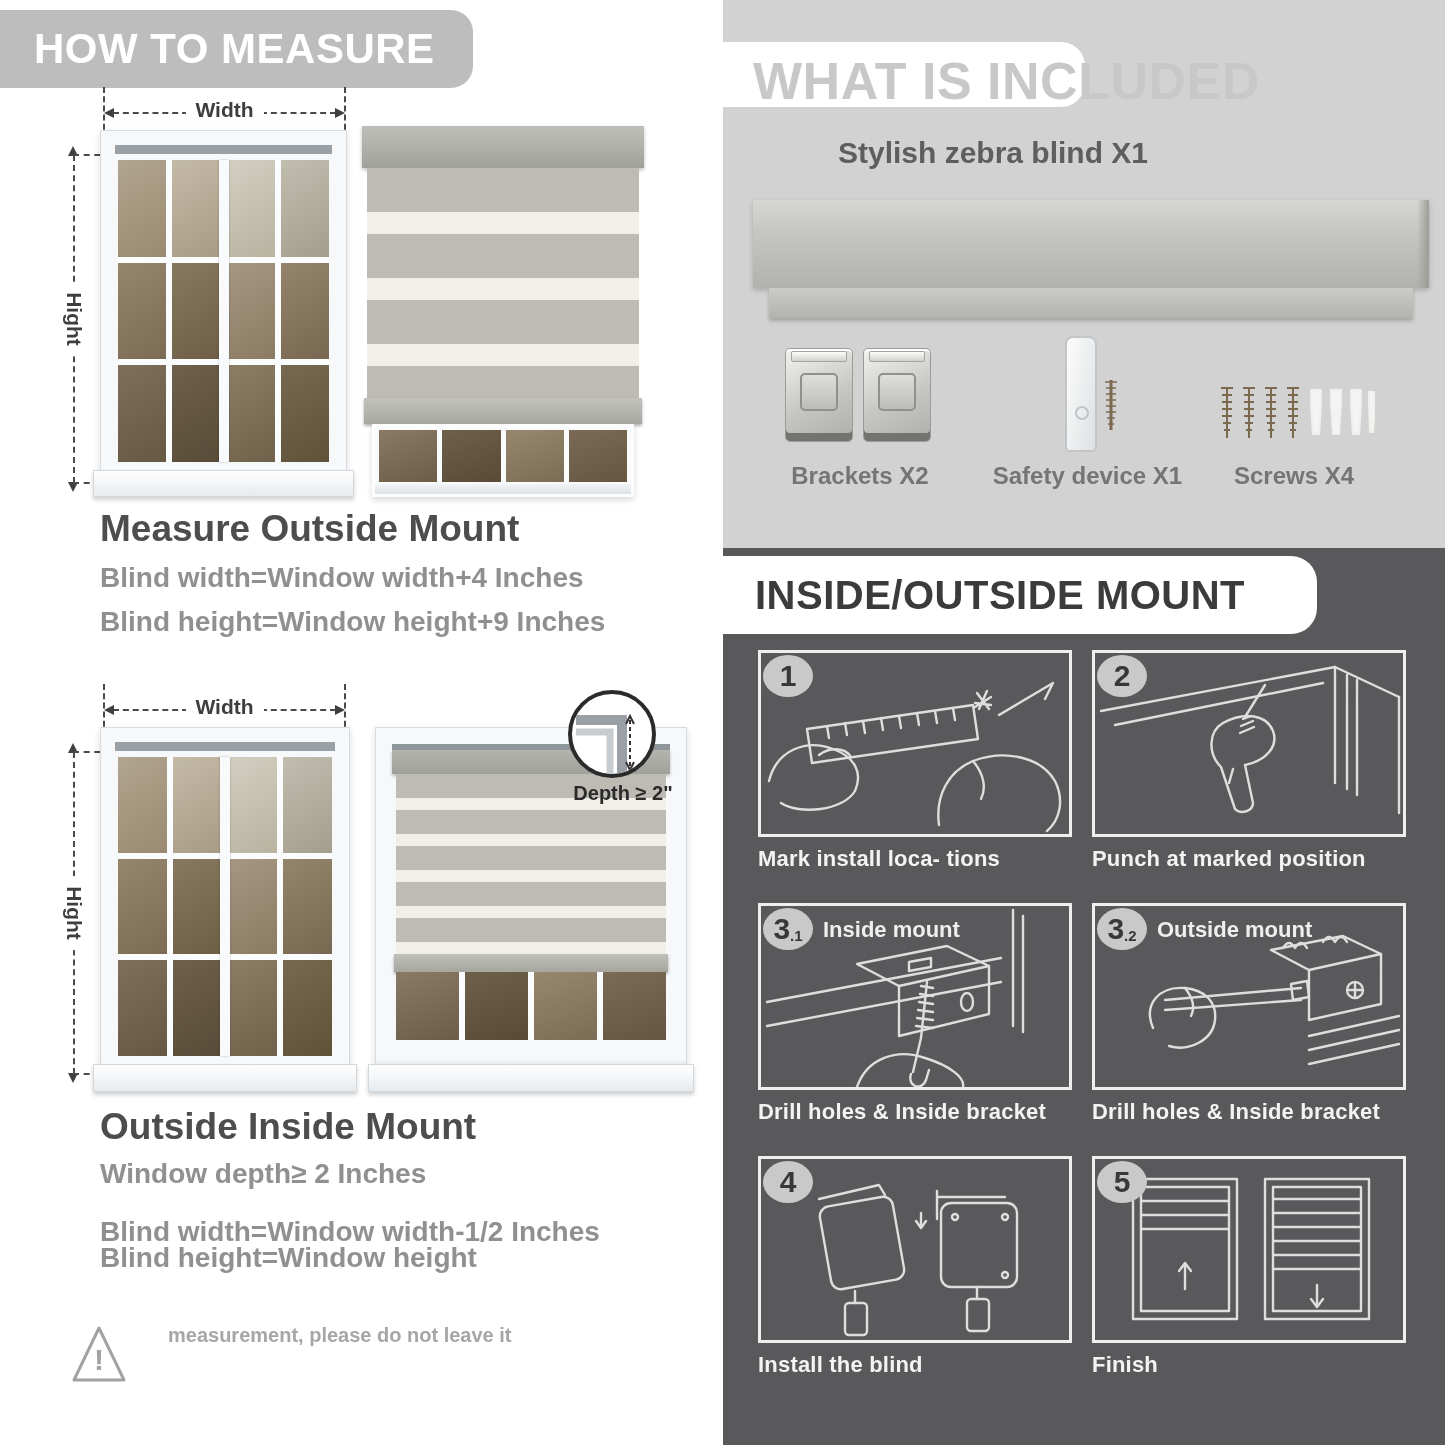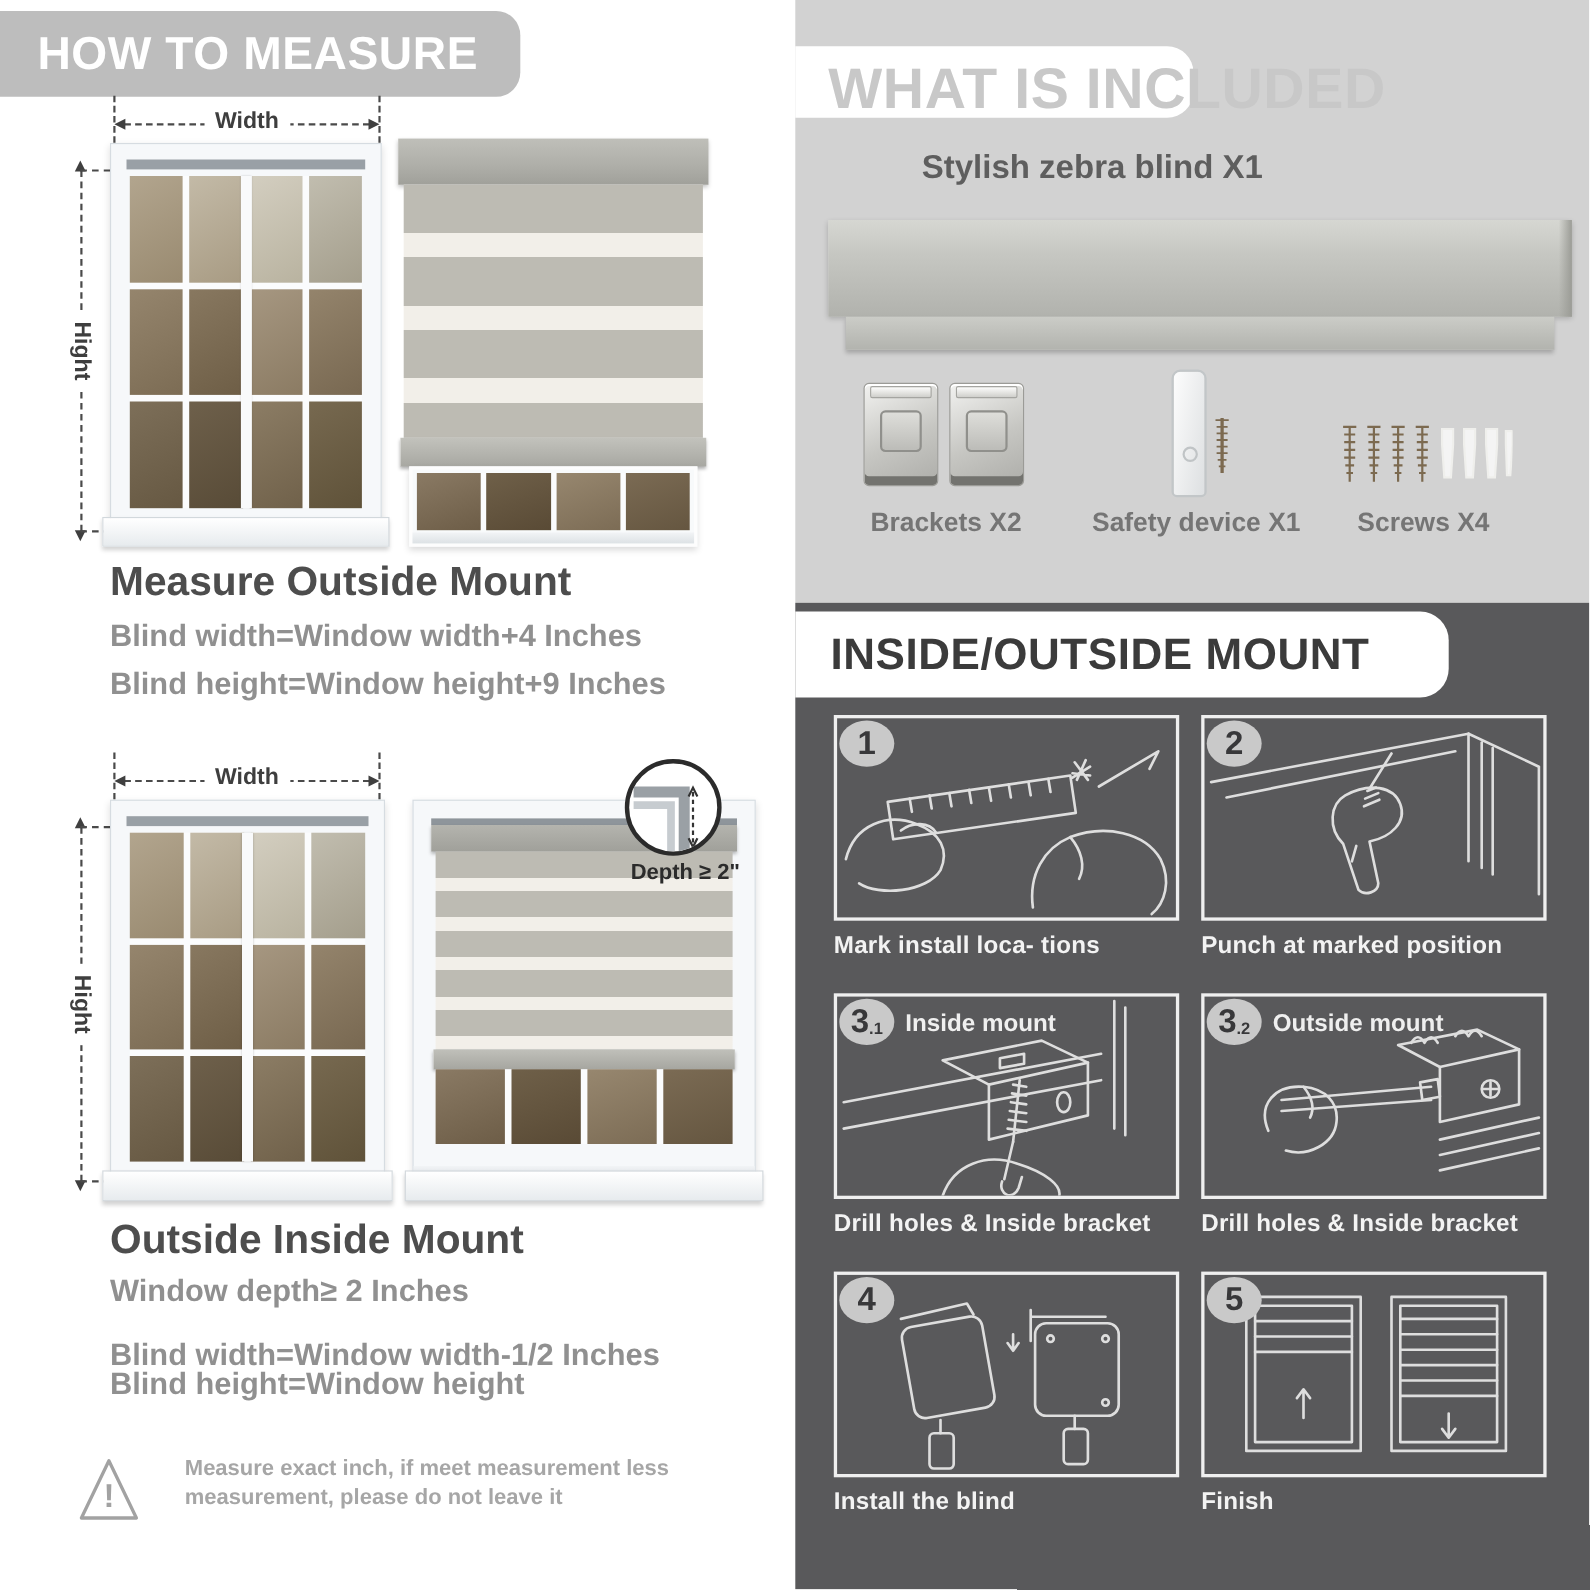--- a/index.html
+++ b/index.html
@@ -265,21 +265,20 @@
     <div class="formula" style="left:100px;top:1200px;margin-top:16px;">Blind width=Window width-1/2 Inches</div>
     <div class="formula" style="left:100px;top:1242px;">Blind height=Window height</div>
 
     <div class="note-icon" style="left:70px;top:1320px;">
       <svg width="58" height="68" viewBox="0 0 58 68">
         <path d="M29 8 L54 60 H4 Z" fill="none" stroke="#a2a2a2" stroke-width="3" stroke-linejoin="round"></path>
         <text x="29" y="50" text-anchor="middle" font-family="Liberation Sans, sans-serif" font-size="30" font-weight="bold" fill="#a2a2a2">!</text>
       </svg>
     </div>
     <div class="abs" style="left:168px;top:1322px;">
-      <div class="note-line">Measure exact inch, if meet measurement less</div>
       <div class="note-line">measurement, please do not leave it</div>
     </div>
   </div>
 
   <div class="panel-included">
     <div class="banner banner-included">WHAT IS INCLUDED</div>
     <div class="product-title">Stylish zebra blind X1</div>
 
     <div class="headrail-main"></div>
     <div class="headrail-lip"></div>

